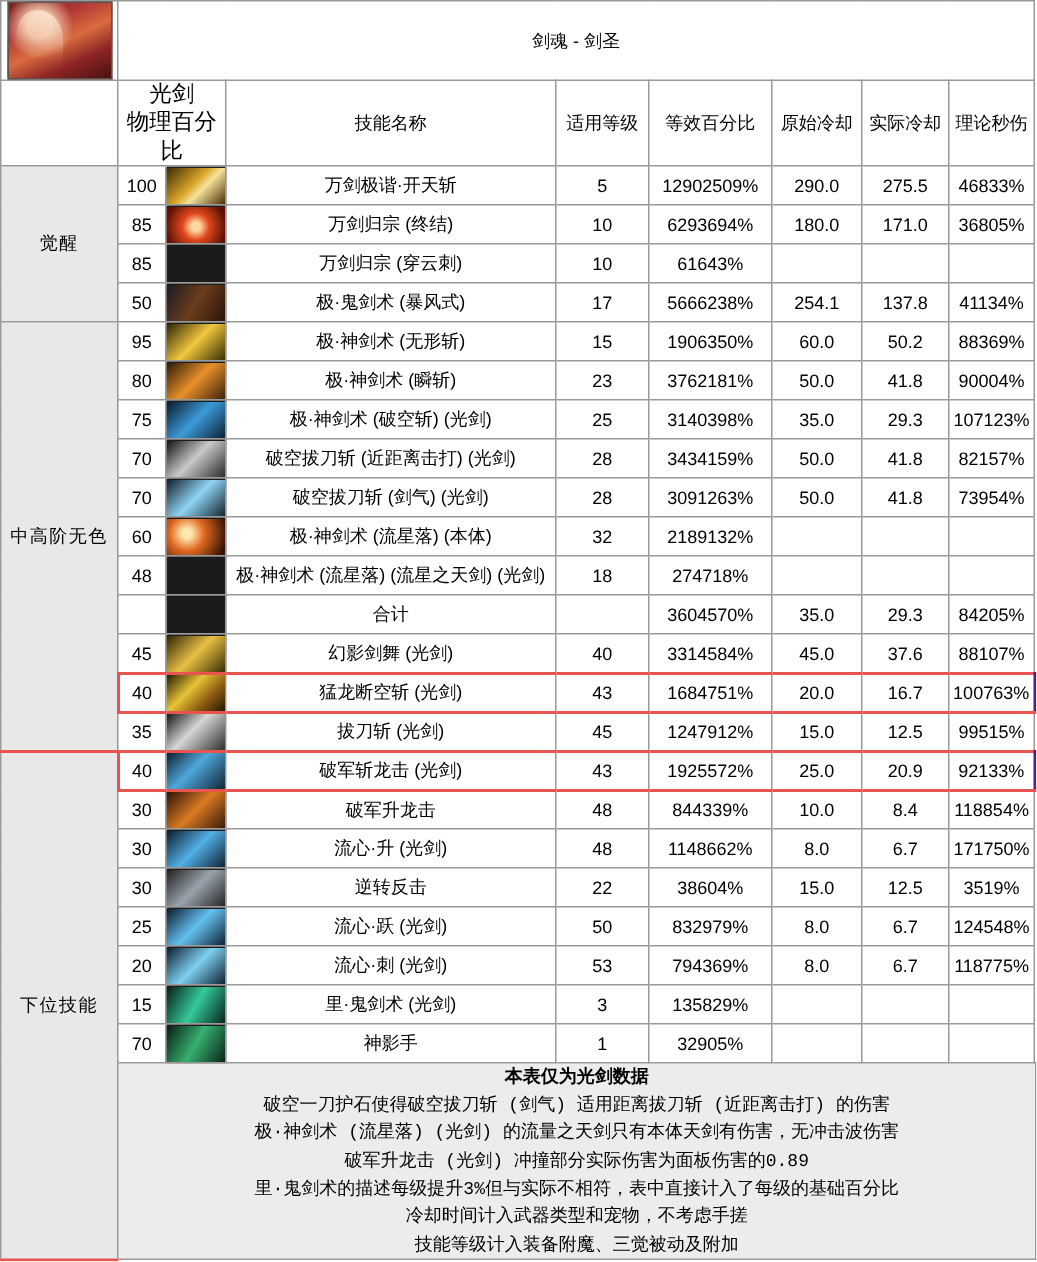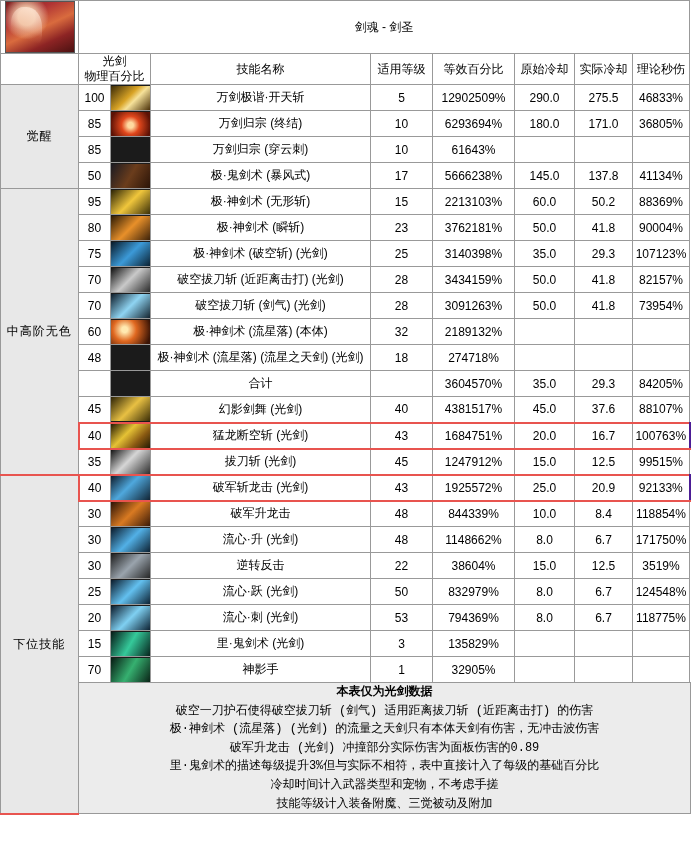--- a/index.html
+++ b/index.html
@@ -70,21 +70,21 @@
     font-size: 13px;
     color: #000;
   }
   .col-head {
     background: #ffffff;
     font-size: 12px;
     font-weight: normal;
     line-height: 1.25;
     height: 42px;
   }
-  .col-head.small { font-size: 12px; margin-left: 41px; }
+  .col-head.small { font-size: 15px; margin-left: 41px; }
 
   
   td.group {
     background: #e8e8e8;
     font-size: 12.5px;
     letter-spacing: 1px;
   }
   td.pct { background: #ffffff; font-size: 12px; }
   td.icon { background: #1b1b1b; padding: 0; }
   .icon-box {
@@ -184,33 +184,33 @@
           <td class="num"></td>
         </tr>
         <tr>
           <td class="pct">50</td>
           <td class="icon">
             <span class="icon-box" style="background:linear-gradient(120deg,#1a1a22,#6b3d1c 50%,#2b1408)"></span>
           </td>
           <td class="name">极·鬼剑术 (暴风式)</td>
           <td class="num">17</td>
           <td class="num">5666238%</td>
-          <td class="num">145.0</td>
+          <td class="num">254.1</td>
           <td class="num">137.8</td>
           <td class="num">41134%</td>
         </tr>
         <tr>
           <td class="group" rowspan="11">中高阶无色</td>
           <td class="pct">95</td>
           <td class="icon">
             <span class="icon-box" style="background:linear-gradient(135deg,#2a2206,#f0c63c 50%,#3a2f08)"></span>
           </td>
           <td class="name">极·神剑术 (无形斩)</td>
           <td class="num">15</td>
-          <td class="num">2213103%</td>
+          <td class="num">1906350%</td>
           <td class="num">60.0</td>
           <td class="num">50.2</td>
           <td class="num">88369%</td>
         </tr>
         <tr>
           <td class="pct">80</td>
           <td class="icon">
             <span class="icon-box" style="background:linear-gradient(135deg,#2b1a05,#e8902a 50%,#3c220a)"></span>
           </td>
           <td class="name">极·神剑术 (瞬斩)</td>
@@ -292,21 +292,21 @@
           <td class="num">29.3</td>
           <td class="num">84205%</td>
         </tr>
         <tr>
           <td class="pct">45</td>
           <td class="icon">
             <span class="icon-box" style="background:linear-gradient(135deg,#2b2206,#e8c043 50%,#3a2d07)"></span>
           </td>
           <td class="name">幻影剑舞 (光剑)</td>
           <td class="num">40</td>
-          <td class="num">4381517%</td>
+          <td class="num">3314584%</td>
           <td class="num">45.0</td>
           <td class="num">37.6</td>
           <td class="num">88107%</td>
         </tr>
         <tr class="highlight">
           <td class="pct first-hl">40</td>
           <td class="icon">
             <span class="icon-box" style="background:linear-gradient(135deg,#241a04,#e5c235 40%,#8a5a12 70%,#241a04)"></span>
           </td>
           <td class="name">猛龙断空斩 (光剑)</td>

